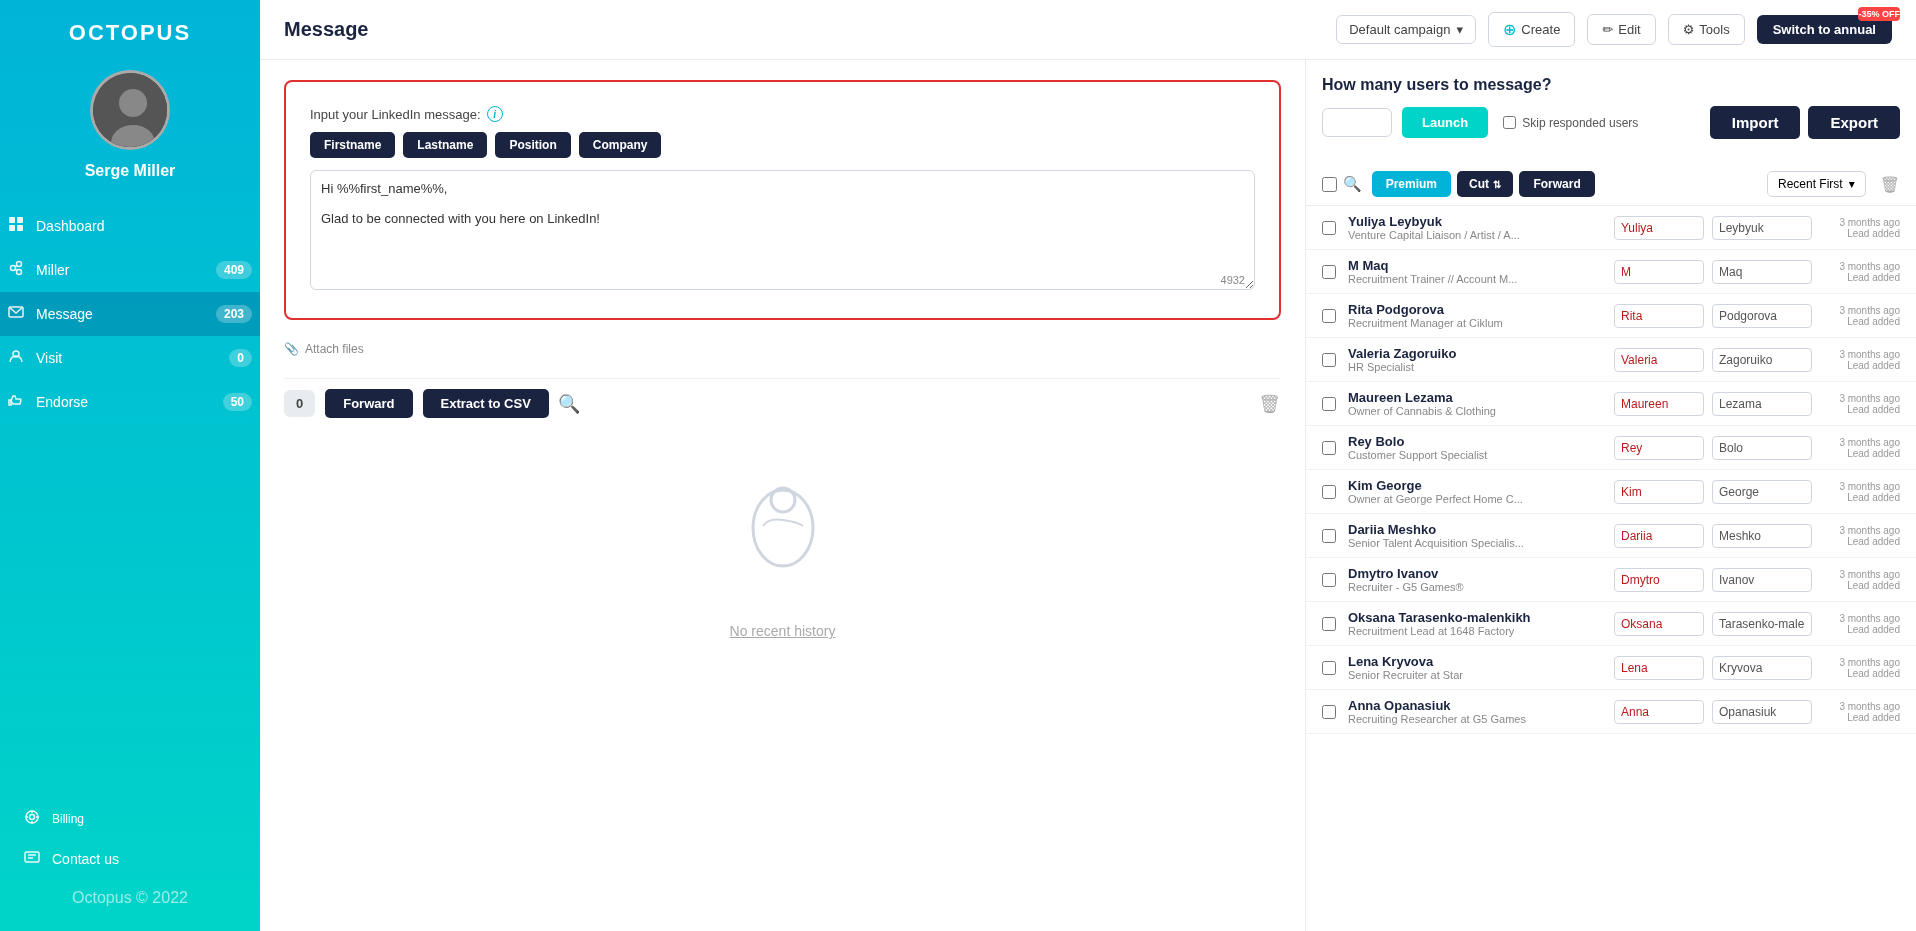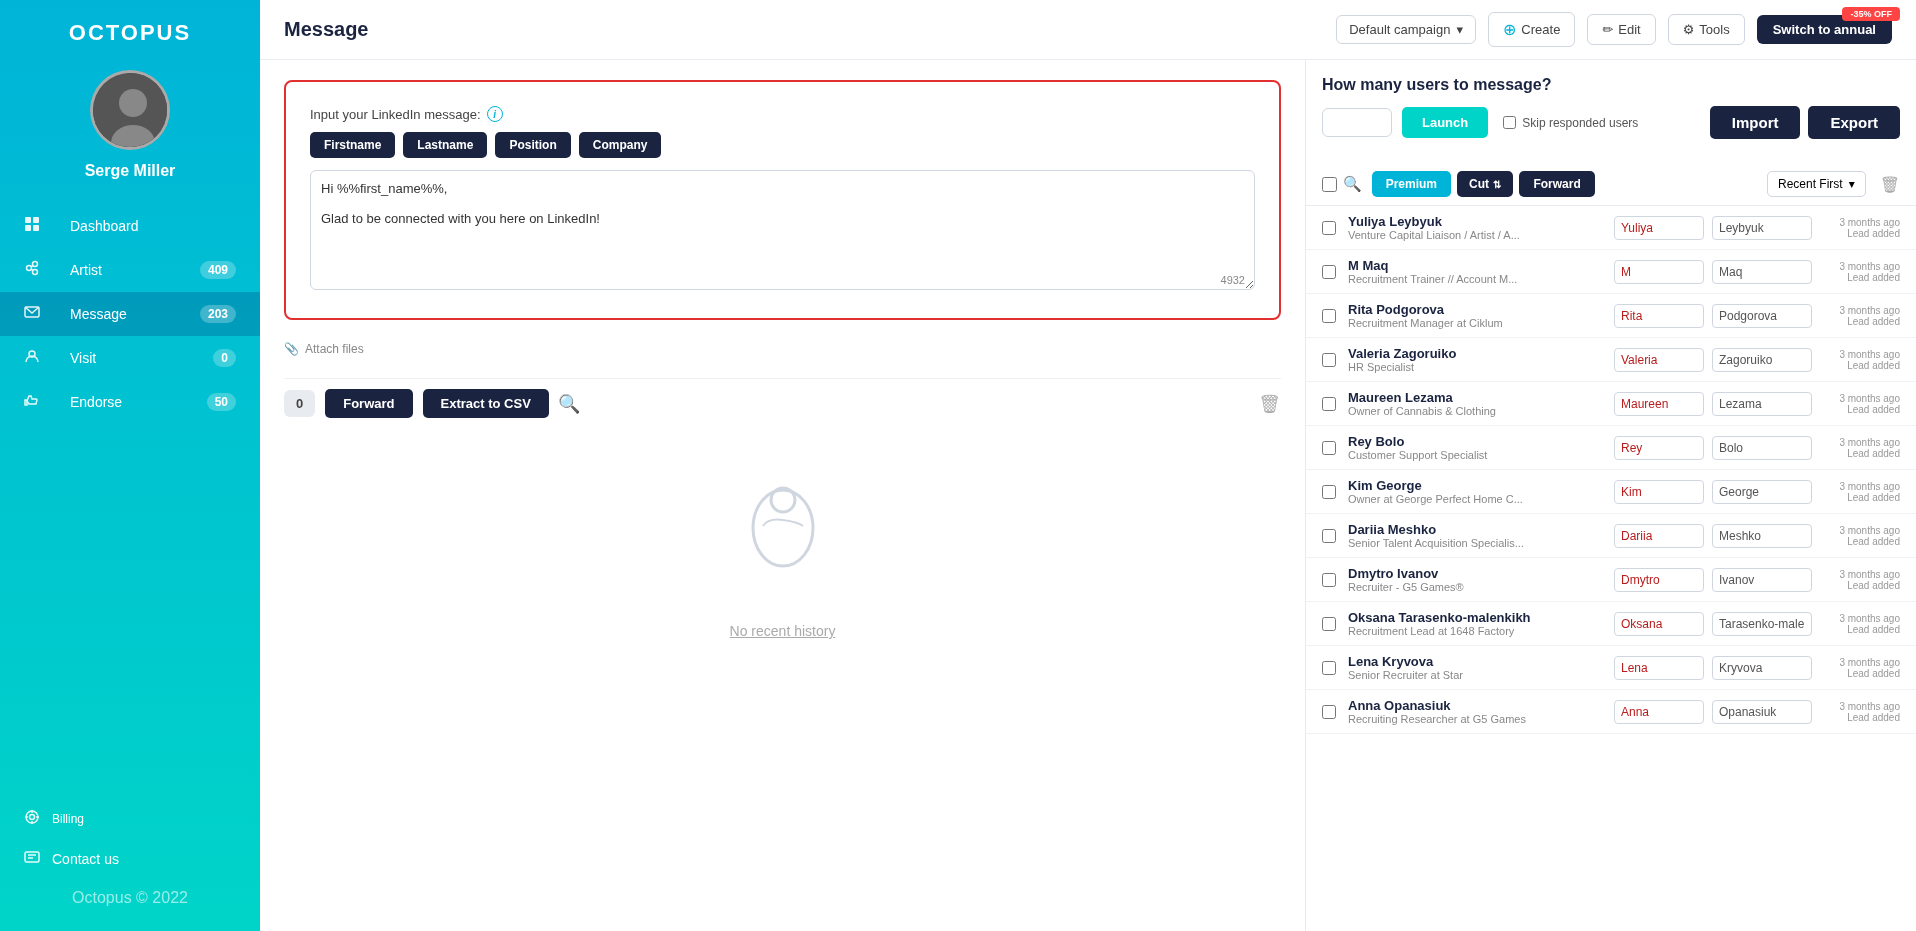--- a/index.html
+++ b/index.html
@@ -39,29 +39,28 @@
       background: linear-gradient(135deg, #444 0%, #666 100%);
       display: flex; align-items: center; justify-content: center;
       font-size: 32px; color: #ccc;
     }
     .sidebar-username {
       font-size: 16px; font-weight: 700; color: white; margin-bottom: 24px;
     }
     .sidebar-nav { width: 100%; flex: 1; }
     .nav-item {
       display: flex; align-items: center;
-      padding: 12px 24px;
+      padding: 12px 8px;
       cursor: pointer;
       color: white;
       font-size: 14px;
       font-weight: 500;
       border-radius: 0;
       position: relative;
       transition: background 0.15s;
-      gap: 18px;
     }
     .nav-item.active {
       background: rgba(0,50,120,0.25);
     }
     .nav-icon { margin-right: 12px; font-size: 16px; opacity: 0.9; }
     .nav-badge {
       margin-left: auto;
       background: rgba(255,255,255,0.25);
       color: white;
       border-radius: 10px;
@@ -144,21 +143,21 @@
       position: relative;
     }
     .badge-discount {
       position: absolute;
       top: -8px; right: -8px;
       background: #ff4444;
       color: white;
       font-size: 9px;
       font-weight: 700;
       border-radius: 4px;
-      padding: 2px 8px;
+      padding: 2px 0;
     }
 
     
     .content-area {
       display: flex;
       flex: 1;
       overflow: hidden;
     }
 
     
@@ -447,21 +446,21 @@
     <div class="nav-item">
       <span class="nav-icon">
         <svg width="16" height="16" viewBox="0 0 16 16" fill="none" stroke="white" stroke-width="1.5">
             <circle cx="5" cy="8" r="2.5"></circle>
             <circle cx="11" cy="4" r="2.5"></circle>
             <circle cx="11" cy="12" r="2.5"></circle>
             <line x1="7.2" y1="7.1" x2="9" y2="5.2"></line>
             <line x1="7.2" y1="8.9" x2="9" y2="10.8"></line>
           </svg>
       </span>
-      <span>Artist</span>
+      <span>Miller</span>
       <span class="nav-badge">409</span>
     </div>
     <div class="nav-item active">
       <span class="nav-icon">
         <svg width="16" height="16" viewBox="0 0 16 16" fill="none" stroke="white" stroke-width="1.5">
             <rect x="1" y="3" width="14" height="10" rx="1.5"></rect>
             <polyline points="1,3 8,9 15,3"></polyline>
           </svg>
       </span>
       <span>Message</span>

